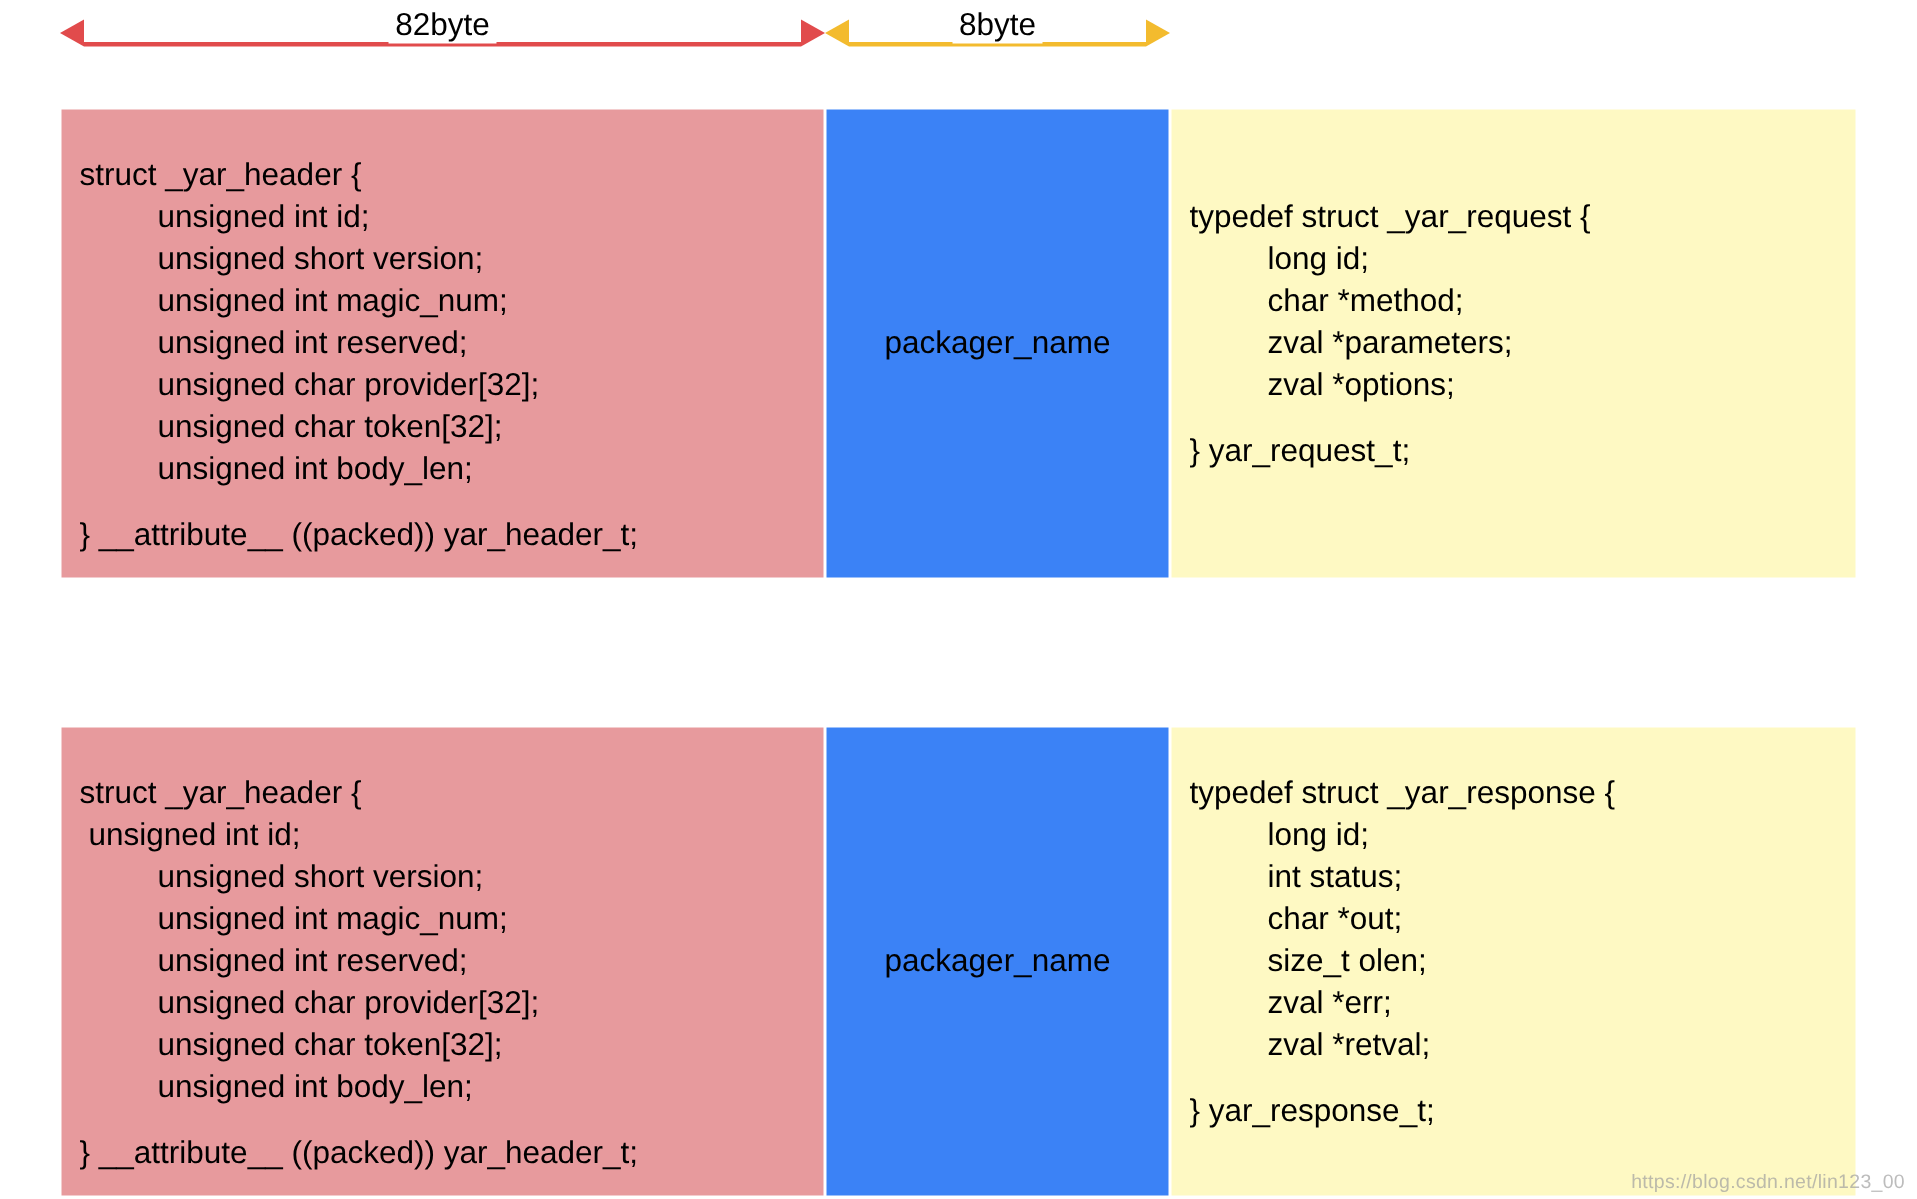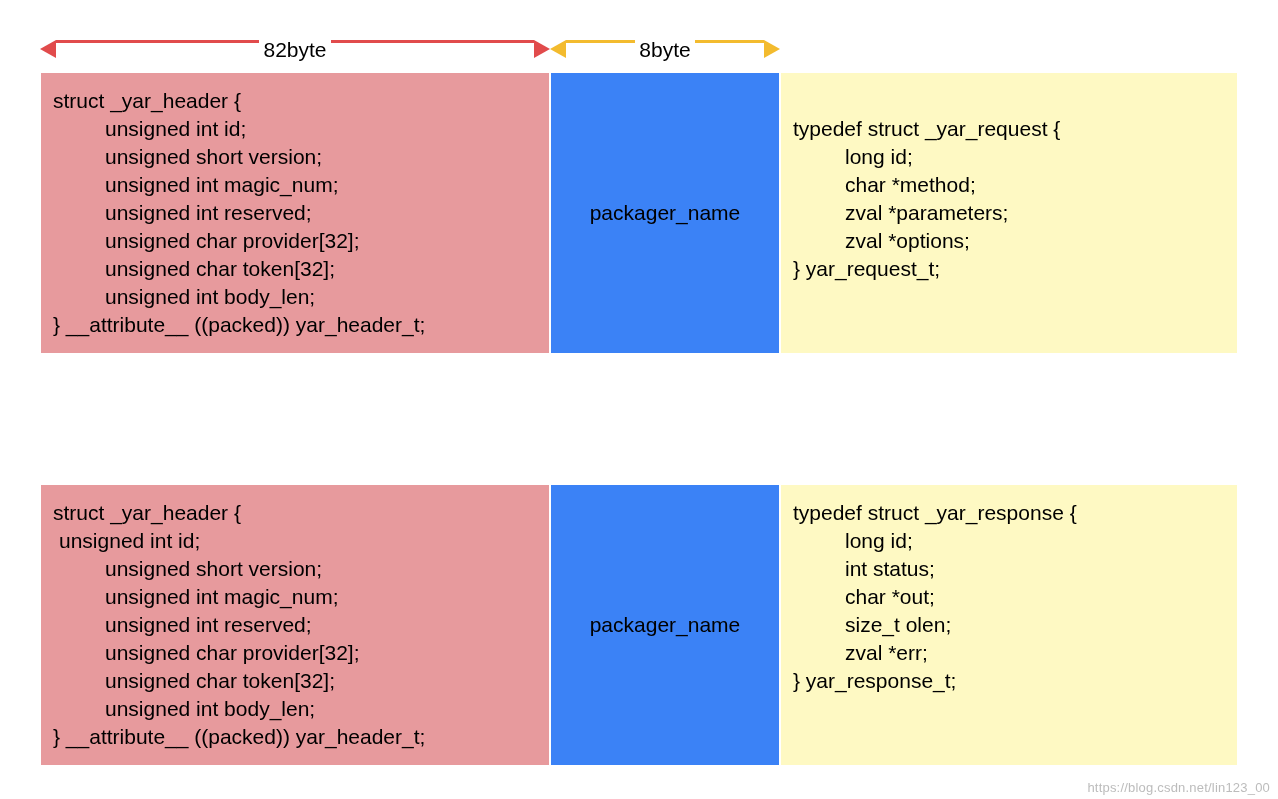--- a/index.html
+++ b/index.html
@@ -15,24 +15,24 @@
   .canvas {
     position: relative;
     width: 1278px;
     height: 799px;
     padding: 0;
   }
 
   
   .dim-bar {
     position: absolute;
-    top: 40px;
+    top: 7px;
     height: 24px;
     display: flex;
-    align-items: flex-start;
+    align-items: flex-end;
     font-size: 21px;
   }
   .dim-bar .shaft {
     flex: 1 1 auto;
     height: 0;
     border-top-width: 3px;
     border-top-style: solid;
   }
   .dim-bar .head {
     width: 0; height: 0;
@@ -72,21 +72,21 @@
     padding: 14px 12px;
     font-size: 21px;
     line-height: 28px;
   }
   .col-header   { background: #e79a9d; flex: 0 0 510px; }
   .col-packager { background: #3b82f6; flex: 0 0 230px;
                   display:flex; align-items:center; justify-content:center; }
   .col-body     { background: #fef9c3; flex: 1 1 auto; }
 
   .indent1 { padding-left: 52px; }
-  .indent0 { padding-left: 0; }
+  .indent0 { padding-left: 0; margin-top: 16px; }
   .indent-half { padding-left: 6px; }
 
   .watermark {
     position: absolute;
     right: 8px;
     bottom: 4px;
     font-size: 13px;
     color: rgba(160,160,160,0.7);
     letter-spacing: .2px;
     user-select: none;
@@ -152,18 +152,19 @@
     <div class="col col-packager">
       <span>packager_name</span>
     </div>
     <div class="col col-body">
       <div class="indent0">typedef struct _yar_response {</div>
       <div class="indent1">long id;</div>
       <div class="indent1">int  status;</div>
       <div class="indent1">char *out;</div>
       <div class="indent1">size_t olen;</div>
       <div class="indent1">zval *err;</div>
+      <div class="indent1">zval *retval;</div>
       <div class="indent0">} yar_response_t;</div>
     </div>
   </div>
 
   <div class="watermark">https://blog.csdn.net/lin123_00</div>
 </div>
 
 </body></html>

